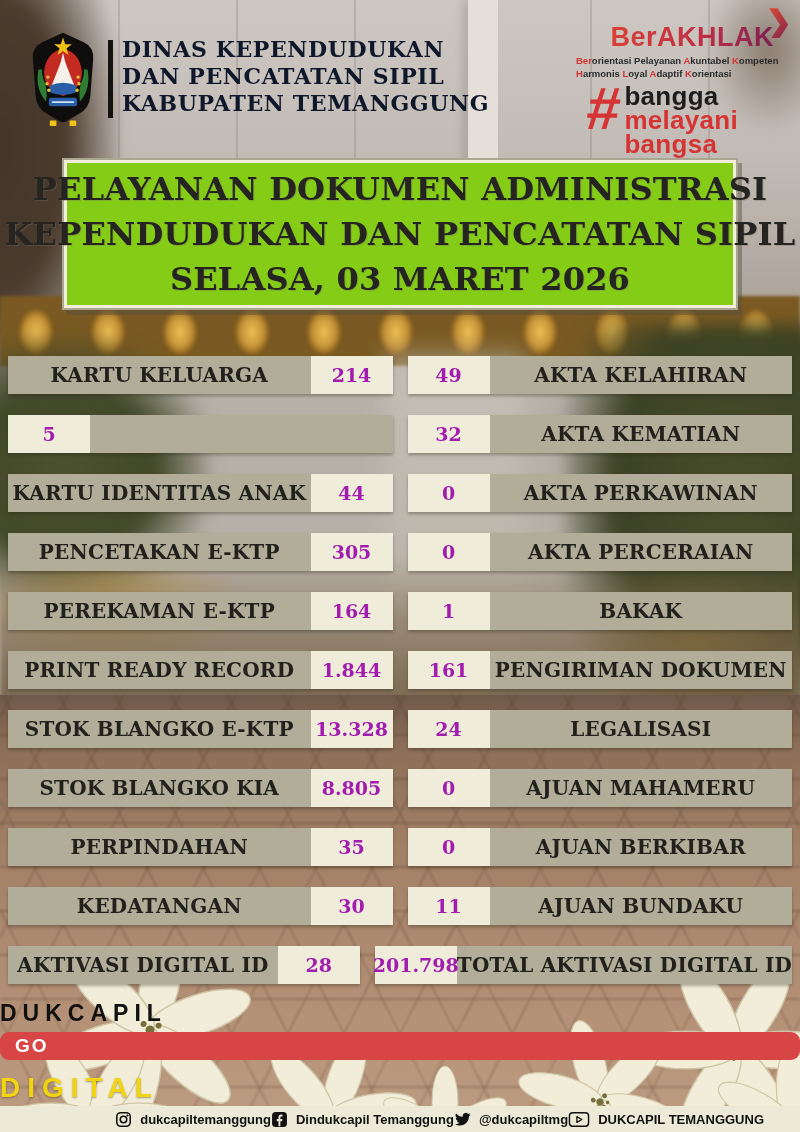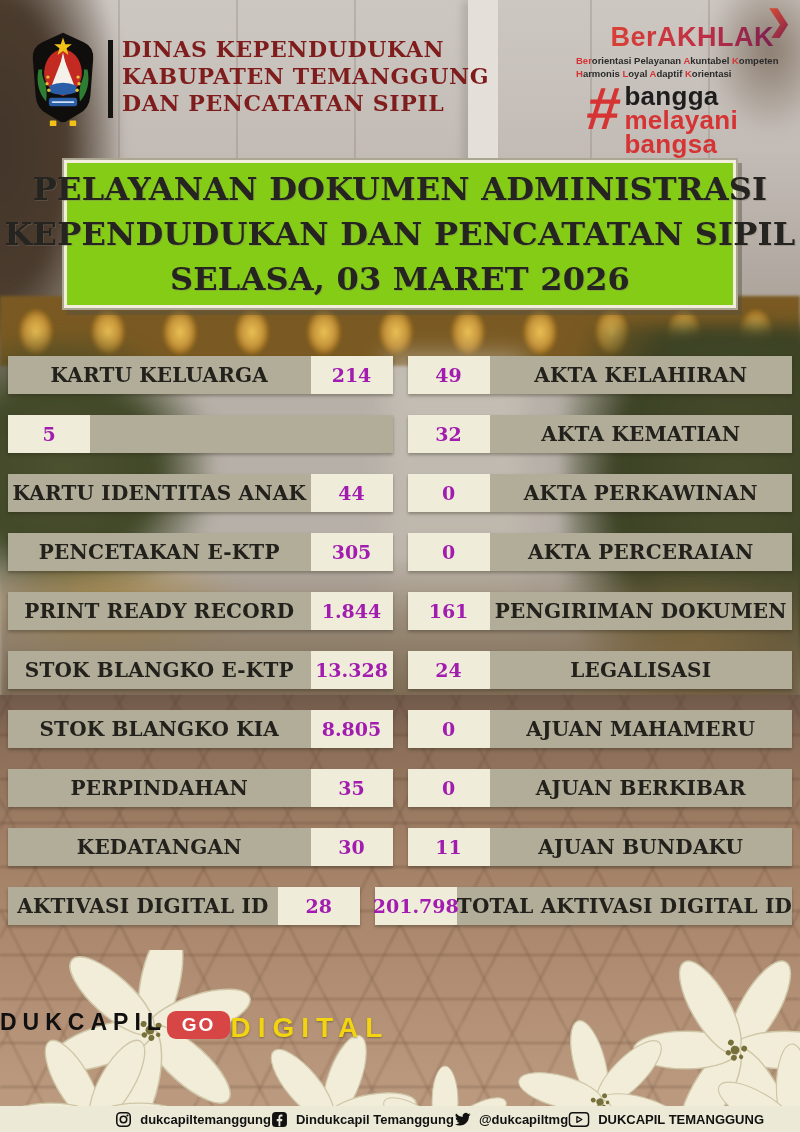--- a/index.html
+++ b/index.html
@@ -40,21 +40,21 @@
     background-image:
       repeating-linear-gradient(0deg,rgba(70,45,28,.5) 0 2px,transparent 2px 44px),
       repeating-linear-gradient(63deg,rgba(70,45,28,.4) 0 2px,transparent 2px 50px),
       repeating-linear-gradient(-63deg,rgba(70,45,28,.4) 0 2px,transparent 2px 50px);}
   .flowers{left:0;top:950px;width:800px;height:182px;}
 
   
   .header{position:absolute;left:0;top:0;right:0;height:158px;}
   .crest{position:absolute;left:24px;top:30px;width:78px;height:98px;}
   .header-divider{position:absolute;left:108px;top:40px;width:5px;height:78px;background:#15130f;}
-  .agency{position:absolute;left:122px;top:36px;color:#7f1d1d;
+  .agency{position:absolute;left:122px;top:36px;color:#0f172a;
     font-family:"DejaVu Serif",serif;font-weight:700;font-size:22px;line-height:27px;letter-spacing:.6px;}
 
   .berakhlak{position:absolute;right:12px;top:22px;width:232px;}
   .ber-title-row{position:relative;text-align:right;padding-right:14px;}
   .ber-title{font-size:27px;font-weight:800;letter-spacing:.5px;color:#b92f3f;}
   .ber-chevron{position:absolute;right:-4px;top:-16px;font-size:32px;font-weight:800;color:#b92f3f;line-height:1;}
   @supports ((-webkit-background-clip:text) or (background-clip:text)){
     .ber-title{background:linear-gradient(90deg,#d94036 0%,#c12f44 55%,#7d2050 100%);
       -webkit-background-clip:text;background-clip:text;color:transparent;-webkit-text-fill-color:transparent;}
     .ber-chevron{background:linear-gradient(135deg,#e0512f,#7d2050);
@@ -80,21 +80,21 @@
   .rows{position:absolute;left:8px;right:8px;top:356px;display:flex;flex-direction:column;gap:21px;}
   .row-line{display:flex;gap:15px;height:38px;}
   .bar{flex:1;display:flex;background:#b1ad99;box-shadow:0 2px 3px rgba(40,35,20,.35);}
   .bar .lbl{flex:1;display:flex;align-items:center;justify-content:center;
     font-family:"DejaVu Serif",serif;font-weight:700;font-size:20px;color:#23211c;
     letter-spacing:.2px;white-space:nowrap;overflow:hidden;border-radius:7px;}
   .bar .val{width:82px;flex:0 0 82px;background:#efecda;display:flex;align-items:center;justify-content:center;
     font-family:"DejaVu Serif",serif;font-weight:700;font-size:19px;color:#a21caf;}
 
   
-  .dukcapil{position:absolute;left:0;right:0;top:1000px;display:flex;align-items:center;}
+  .dukcapil{position:absolute;left:0;right:0;top:1000px;display:flex;flex-direction:column;}
   .duk-top{font-size:23px;font-weight:900;letter-spacing:6px;color:#101010;}
   .duk-go{margin-top:5px;background:#d84545;border-radius:9px;padding:3px 15px;}
   .duk-go span{font-size:19px;font-weight:900;color:#ffffff;letter-spacing:2px;}
   .duk-bottom{margin-top:12px;font-size:28px;font-weight:900;letter-spacing:7px;color:#f2d411;
     text-shadow:0 1px 2px rgba(60,50,0,.45);}
 
   
   .social{position:absolute;left:0;right:0;bottom:0;height:26px;background:#ece9d6;
     display:flex;align-items:center;justify-content:flex-end;padding:0 36px 0 28px;box-sizing:border-box;}
   .social-item{display:flex;align-items:center;gap:8px;}
@@ -169,22 +169,22 @@
         <circle cx="57" cy="57" r="1.8" fill="#e8c23a"></circle>
         <circle cx="55" cy="64" r="1.8" fill="#e8c23a"></circle>
       <rect x="25" y="72" width="30" height="9" rx="2.5" fill="#2a5ea6"></rect>
       <rect x="28" y="75.5" width="24" height="2" rx="1" fill="#cfe0f4"></rect>
       <rect x="26" y="96" width="7" height="6" rx="1" fill="#f2c118"></rect>
       <rect x="47" y="96" width="7" height="6" rx="1" fill="#f2c118"></rect>
     </svg>
     <div class="header-divider"></div>
     <div class="agency">
       <div class="agency-line">DINAS KEPENDUDUKAN</div>
+      <div class="agency-line">DAN PENCATATAN SIPIL</div>
       <div class="agency-line">KABUPATEN TEMANGGUNG</div>
-      <div class="agency-line">DAN PENCATATAN SIPIL</div>
     </div>
 
     <div class="berakhlak">
       <div class="ber-title-row">
         <span class="ber-title">BerAKHLAK</span>
         <span class="ber-chevron">❯</span>
       </div>
       <div class="ber-line" id="ber-line1"><span class="red">Ber</span><span>orientasi </span><span>Pelayanan </span><span class="red">A</span><span>kuntabel </span><span class="red">K</span><span>ompeten</span></div>
       <div class="ber-line" id="ber-line2"><span class="red">H</span><span>armonis </span><span class="red">L</span><span>oyal </span><span class="red">A</span><span>daptif </span><span class="red">K</span><span>orientasi</span></div>
       <div class="hashtag">
@@ -235,20 +235,30 @@
         </div>
       </div>
       <div class="row-line">
         <div class="bar">
           <span class="lbl">PENCETAKAN E-KTP</span>
           <span class="val">305</span>
         </div>
         <div class="bar">
           <span class="val">0</span>
           <span class="lbl">AKTA PERCERAIAN</span>
+        </div>
+      </div>
+      <div class="row-line">
+        <div class="bar">
+          <span class="lbl">PEREKAMAN E-KTP</span>
+          <span class="val">164</span>
+        </div>
+        <div class="bar">
+          <span class="val">1</span>
+          <span class="lbl">BAKAK</span>
         </div>
       </div>
       <div class="row-line">
         <div class="bar">
           <span class="lbl">PRINT READY RECORD</span>
           <span class="val">1.844</span>
         </div>
         <div class="bar">
           <span class="val">161</span>
           <span class="lbl">PENGIRIMAN DOKUMEN</span>

